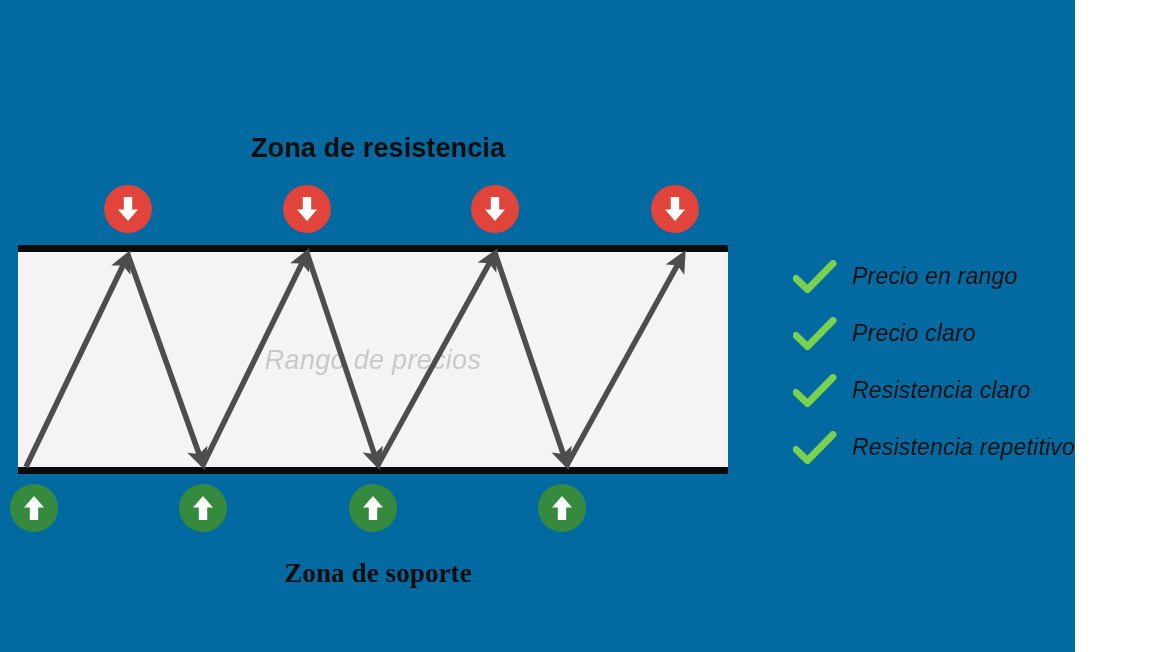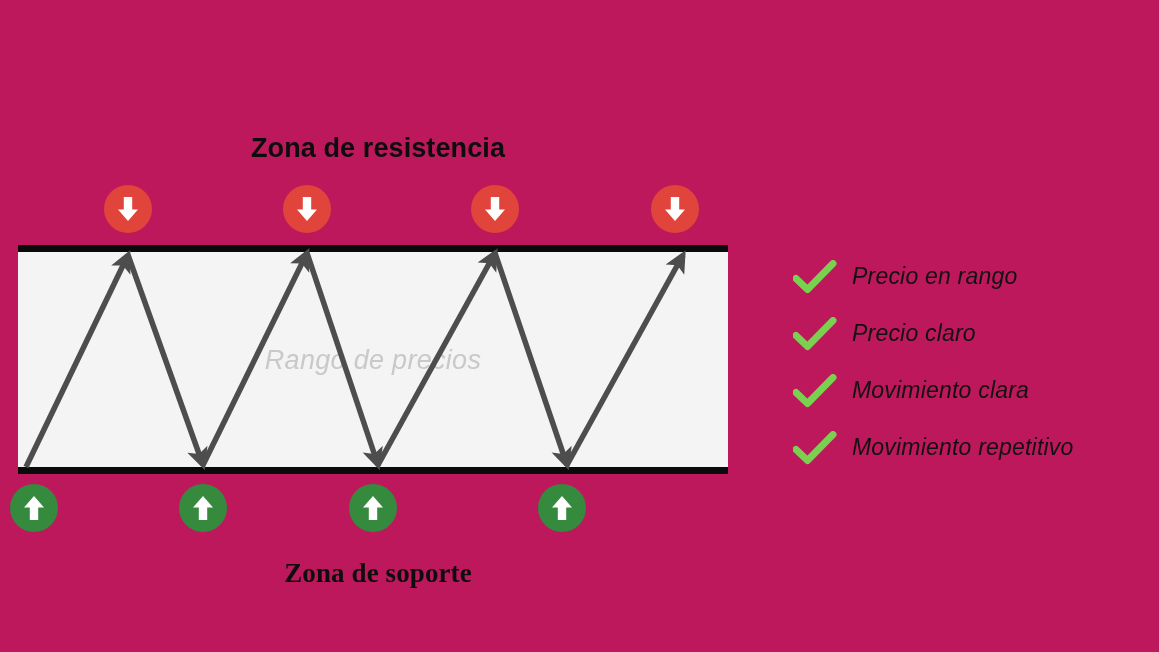--- a/index.html
+++ b/index.html
@@ -6,23 +6,23 @@
     margin: 0;
     padding: 0;
     background: #ffffff;
   }
   body {
     font-family: "Liberation Sans", sans-serif;
     -webkit-font-smoothing: antialiased;
   }
   #canvas {
     position: relative;
-    width: 1159px;
+    width: 1075px;
     height: 652px;
-    background: #be185d;
+    background: #0369a1;
     overflow: hidden;
   }
 
   
   .zone-title {
     position: absolute;
     font-family: "Liberation Sans", sans-serif;
     font-size: 27px;
     font-weight: 600;
     letter-spacing: 0.1px;
@@ -231,25 +231,25 @@
           </svg>
         </span>
         <span class="legend-label">Precio claro</span>
       </div>
       <div class="legend-row">
         <span class="legend-check">
           <svg width="44" height="34" viewBox="0 0 44 34" xmlns="http://www.w3.org/2000/svg">
             <path d="M 3 18.5 L 14.5 29.5 L 40 3.5" fill="none" stroke="#79d14f" stroke-width="7" stroke-linecap="round" stroke-linejoin="round"></path>
           </svg>
         </span>
-        <span class="legend-label">Movimiento clara</span>
-      </div>
-      <div class="legend-row">
-        <span class="legend-check">
-          <svg width="44" height="34" viewBox="0 0 44 34" xmlns="http://www.w3.org/2000/svg">
-            <path d="M 3 18.5 L 14.5 29.5 L 40 3.5" fill="none" stroke="#79d14f" stroke-width="7" stroke-linecap="round" stroke-linejoin="round"></path>
-          </svg>
-        </span>
-        <span class="legend-label">Movimiento repetitivo</span>
+        <span class="legend-label">Resistencia claro</span>
+      </div>
+      <div class="legend-row">
+        <span class="legend-check">
+          <svg width="44" height="34" viewBox="0 0 44 34" xmlns="http://www.w3.org/2000/svg">
+            <path d="M 3 18.5 L 14.5 29.5 L 40 3.5" fill="none" stroke="#79d14f" stroke-width="7" stroke-linecap="round" stroke-linejoin="round"></path>
+          </svg>
+        </span>
+        <span class="legend-label">Resistencia repetitivo</span>
       </div>
     </div>
 
 </div>
 
 </body></html>

